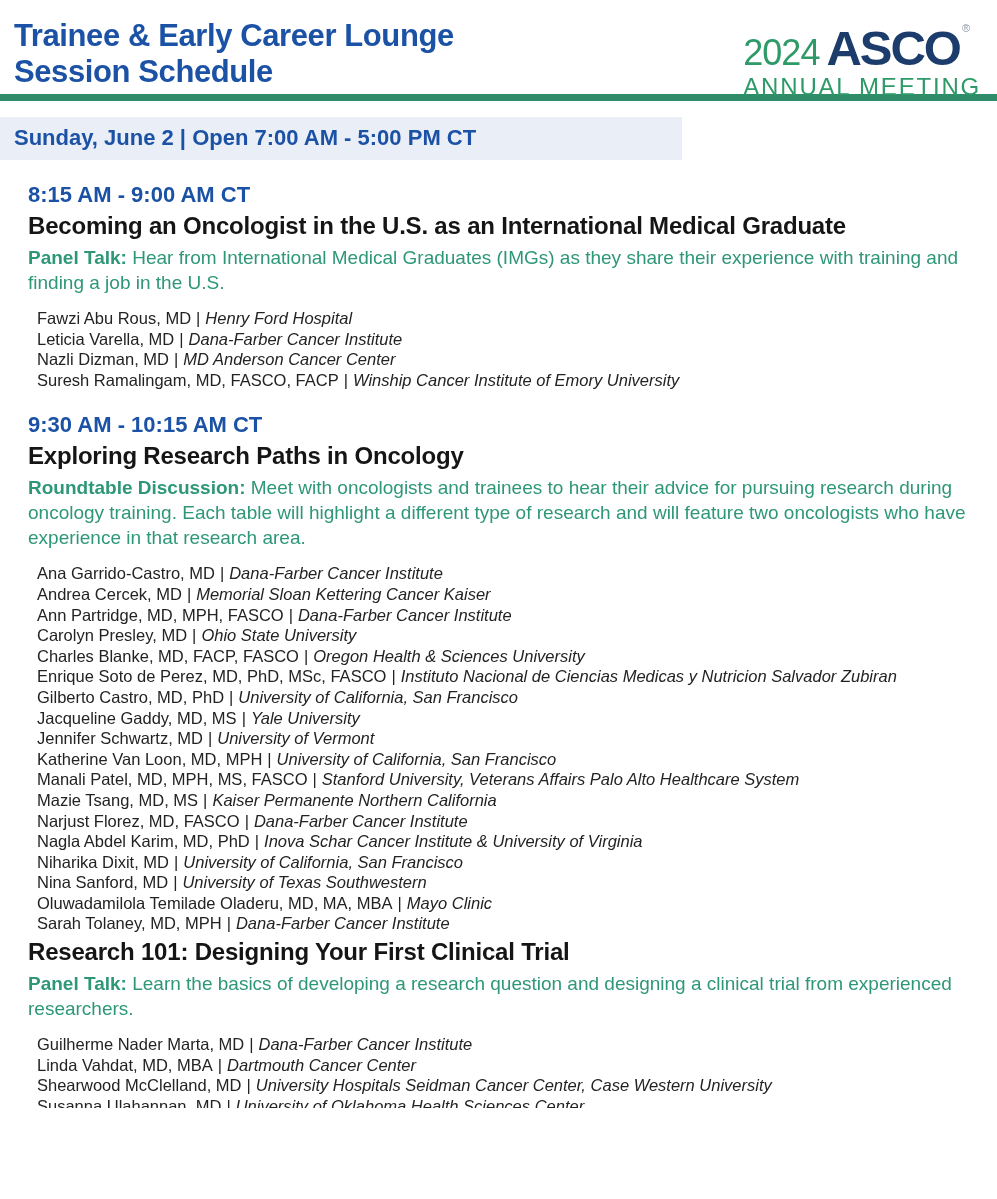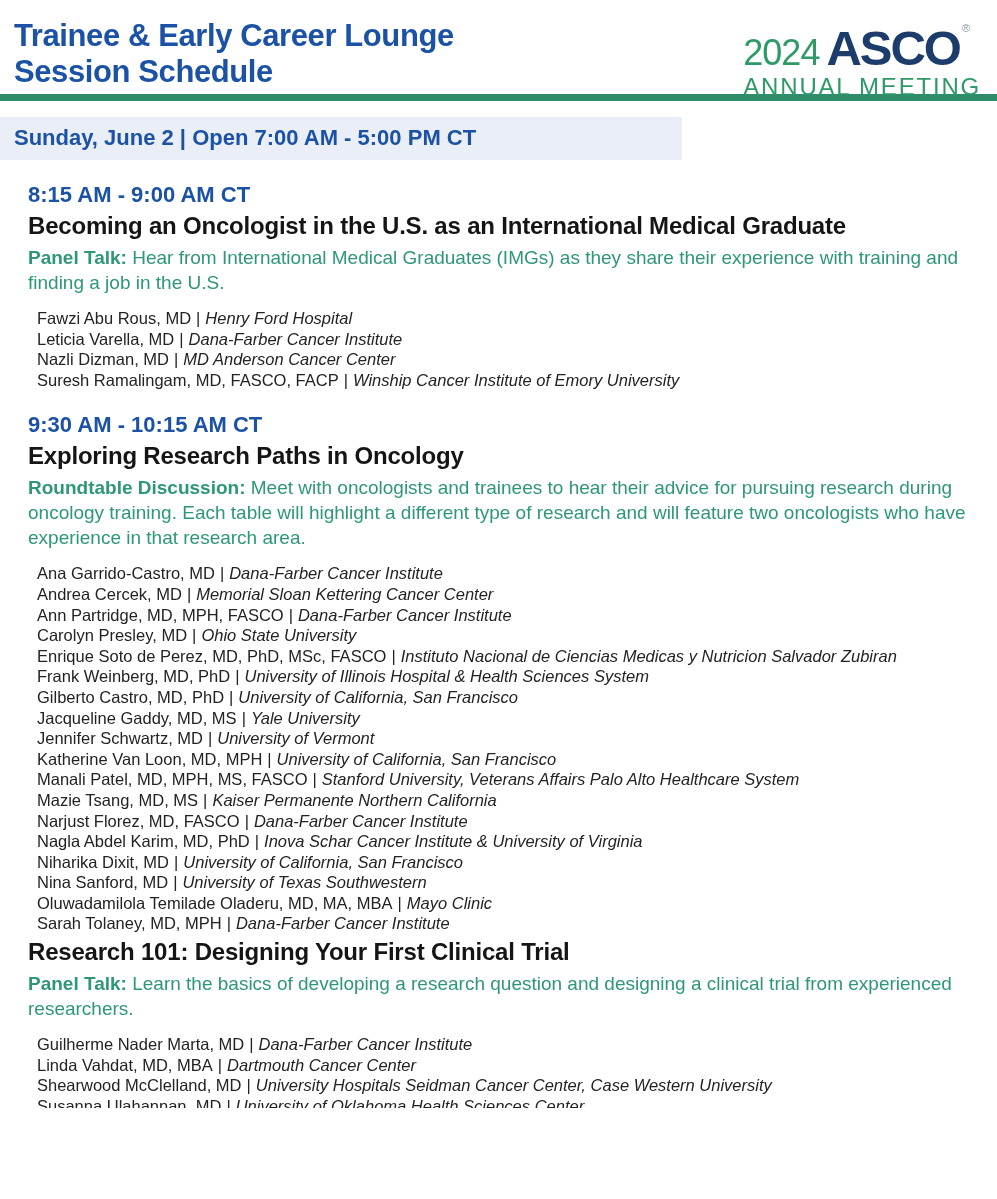--- a/index.html
+++ b/index.html
@@ -150,25 +150,25 @@
           <div class="speaker"><span class="speaker-name">Suresh Ramalingam, MD, FASCO, FACP</span><span class="speaker-sep">|</span><span class="speaker-aff">Winship Cancer Institute of Emory University</span></div>
         </div>
   </section>
 
   <section class="session">
     <h2 class="session-time">9:30 AM - 10:15 AM CT</h2>
     <h3 class="session-title">Exploring Research Paths in Oncology</h3>
     <p class="session-desc"><b class="type-label">Roundtable Discussion:</b> <span class="desc-text">Meet with oncologists and trainees to hear their advice for pursuing research during oncology training. Each table will highlight a different type of research and will feature two oncologists who have experience in that research area.</span></p>
     <div class="speakers">
           <div class="speaker"><span class="speaker-name">Ana Garrido-Castro, MD</span><span class="speaker-sep">|</span><span class="speaker-aff">Dana-Farber Cancer Institute</span></div>
-          <div class="speaker"><span class="speaker-name">Andrea Cercek, MD</span><span class="speaker-sep">|</span><span class="speaker-aff">Memorial Sloan Kettering Cancer Center</span></div>
+          <div class="speaker"><span class="speaker-name">Andrea Cercek, MD</span><span class="speaker-sep">|</span><span class="speaker-aff">Memorial Sloan Kettering Cancer Kaiser</span></div>
           <div class="speaker"><span class="speaker-name">Ann Partridge, MD, MPH, FASCO</span><span class="speaker-sep">|</span><span class="speaker-aff">Dana-Farber Cancer Institute</span></div>
           <div class="speaker"><span class="speaker-name">Carolyn Presley, MD</span><span class="speaker-sep">|</span><span class="speaker-aff">Ohio State University</span></div>
+          <div class="speaker"><span class="speaker-name">Charles Blanke, MD, FACP, FASCO</span><span class="speaker-sep">|</span><span class="speaker-aff">Oregon Health &amp; Sciences University</span></div>
           <div class="speaker"><span class="speaker-name">Enrique Soto de Perez, MD, PhD, MSc, FASCO</span><span class="speaker-sep">|</span><span class="speaker-aff">Instituto Nacional de Ciencias Medicas y Nutricion Salvador Zubiran</span></div>
-          <div class="speaker"><span class="speaker-name">Frank Weinberg, MD, PhD</span><span class="speaker-sep">|</span><span class="speaker-aff">University of Illinois Hospital &amp; Health Sciences System</span></div>
           <div class="speaker"><span class="speaker-name">Gilberto Castro, MD, PhD</span><span class="speaker-sep">|</span><span class="speaker-aff">University of California, San Francisco</span></div>
           <div class="speaker"><span class="speaker-name">Jacqueline Gaddy, MD, MS</span><span class="speaker-sep">|</span><span class="speaker-aff">Yale University</span></div>
           <div class="speaker"><span class="speaker-name">Jennifer Schwartz, MD</span><span class="speaker-sep">|</span><span class="speaker-aff">University of Vermont</span></div>
           <div class="speaker"><span class="speaker-name">Katherine Van Loon, MD, MPH</span><span class="speaker-sep">|</span><span class="speaker-aff">University of California, San Francisco</span></div>
           <div class="speaker"><span class="speaker-name">Manali Patel, MD, MPH, MS, FASCO</span><span class="speaker-sep">|</span><span class="speaker-aff">Stanford University, Veterans Affairs Palo Alto Healthcare System</span></div>
           <div class="speaker"><span class="speaker-name">Mazie Tsang, MD, MS</span><span class="speaker-sep">|</span><span class="speaker-aff">Kaiser Permanente Northern California</span></div>
           <div class="speaker"><span class="speaker-name">Narjust Florez, MD, FASCO</span><span class="speaker-sep">|</span><span class="speaker-aff">Dana-Farber Cancer Institute</span></div>
           <div class="speaker"><span class="speaker-name">Nagla Abdel Karim, MD, PhD</span><span class="speaker-sep">|</span><span class="speaker-aff">Inova Schar Cancer Institute &amp; University of Virginia</span></div>
           <div class="speaker"><span class="speaker-name">Niharika Dixit, MD</span><span class="speaker-sep">|</span><span class="speaker-aff">University of California, San Francisco</span></div>
           <div class="speaker"><span class="speaker-name">Nina Sanford, MD</span><span class="speaker-sep">|</span><span class="speaker-aff">University of Texas Southwestern</span></div>

